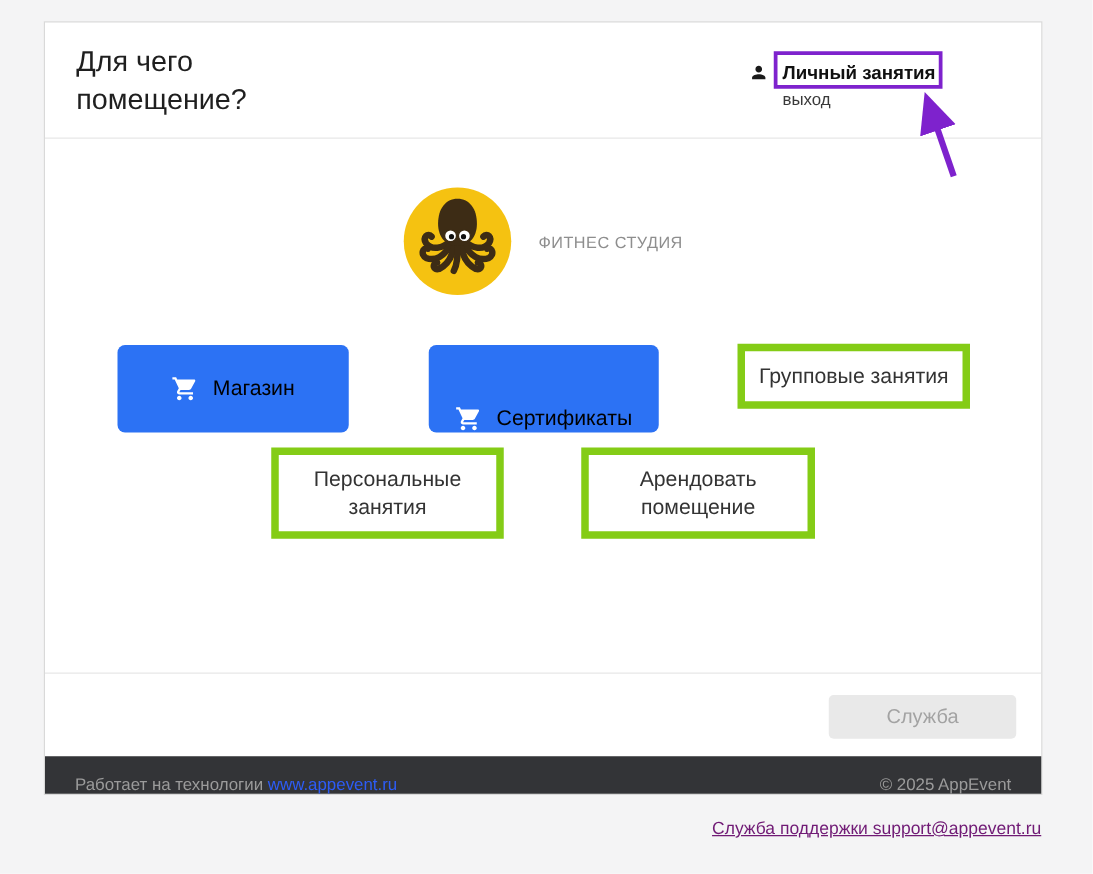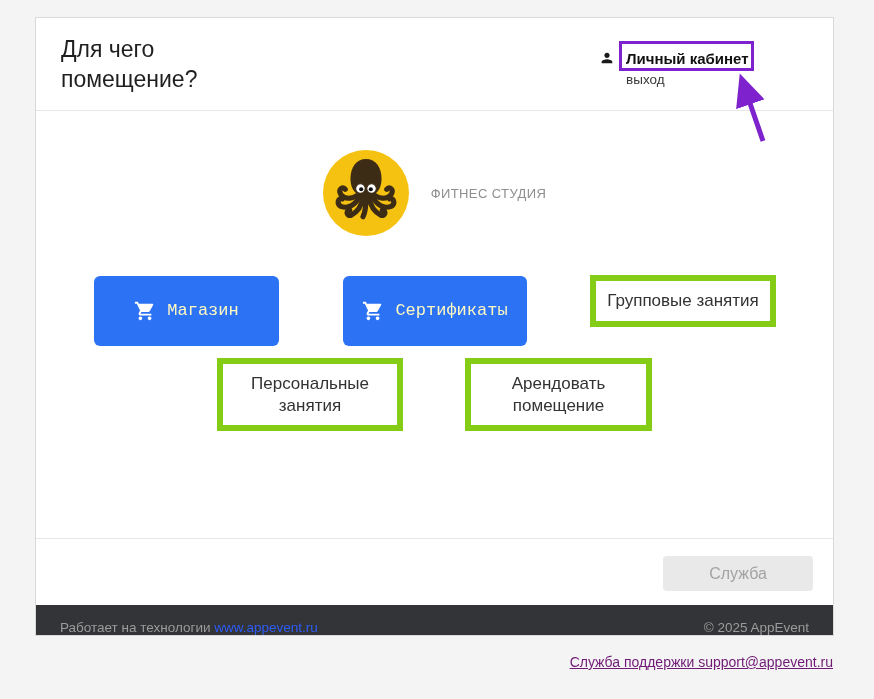--- a/index.html
+++ b/index.html
@@ -55,28 +55,28 @@
   .brand-text { display:flex; flex-direction:column; gap:3px; }
   .brand-tagline { font-size:13px; color:#8e8e8e; letter-spacing:0.4px; }
   .brand-name { font-size:21px; color:#333; }
 
   .opt {
     position:absolute; display:flex; align-items:center; justify-content:center;
     font-size:17px; text-align:center; cursor:pointer; line-height:22px;
     border:none; background:none; font-family:inherit;
   }
   .opt.primary {
-    background:#2c72f4; color:#fef9c3; border-radius:6px; gap:11px;font-family:Liberation Mono, monospace;
+    background:#2c72f4; color:#000000; border-radius:6px; gap:11px;
   }
   .opt.primary svg { width:22px; height:22px; flex:none; }
   .opt.secondary {
     background:#fff; color:#333; border:6px solid #84cc16; padding:0 10px;
   }
   .opt1 { left:58px;  top:165px; width:185px; height:70px; }
-  .opt2 { left:307px; top:165px; width:184px; height:70px; }
+  .opt2 { left:307px; top:165px; width:184px; height:70px;align-items:flex-end; }
   .opt3 { left:554px; top:164px; width:186px; height:52px; }
   .opt4 { left:181px; top:247px; width:186px; height:73px; }
   .opt5 { left:429px; top:247px; width:187px; height:73px; }
 
   
   .card-actions { position:relative; height:66px; }
   .next-btn {
     position:absolute; right:20px; top:17px; width:150px; height:35px;
     background:#e9e9e9; color:#a3a3a3; font-size:16px; font-family:inherit;
     border:none; border-radius:4px; cursor:default;
@@ -112,21 +112,21 @@
   <div class="card">
 
     <div class="card-header">
       <h1 class="page-title">Для чего помещение?</h1>
 
       <div class="account">
         <svg class="person-ic" viewBox="0 0 24 24">
           <path fill="#1a1a1a" d="M12 12c2.21 0 4-1.79 4-4s-1.79-4-4-4-4 1.79-4 4 1.79 4 4 4zm0 2c-2.67 0-8 1.34-8 4v2h16v-2c0-2.66-5.33-4-8-4z"></path>
         </svg>
         <div>
-          <a class="account-name">Личный кабинет</a>
+          <a class="account-name">Личный занятия</a>
           <a class="account-logout">выход</a>
         </div>
       </div>
     </div>
 
     <div class="card-main">
 
       <div class="brand">
         <div class="logo-circle">
           <svg viewBox="0 0 100 100">

